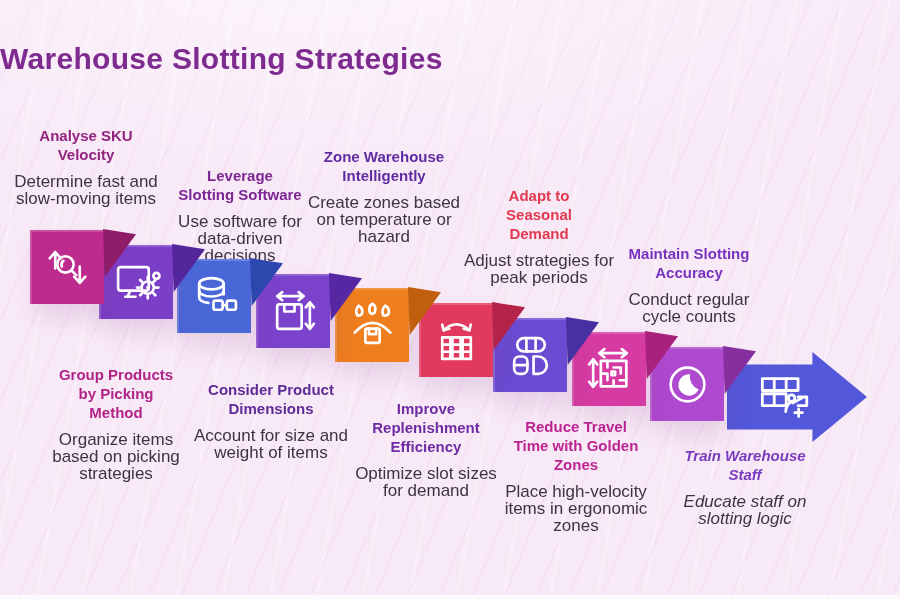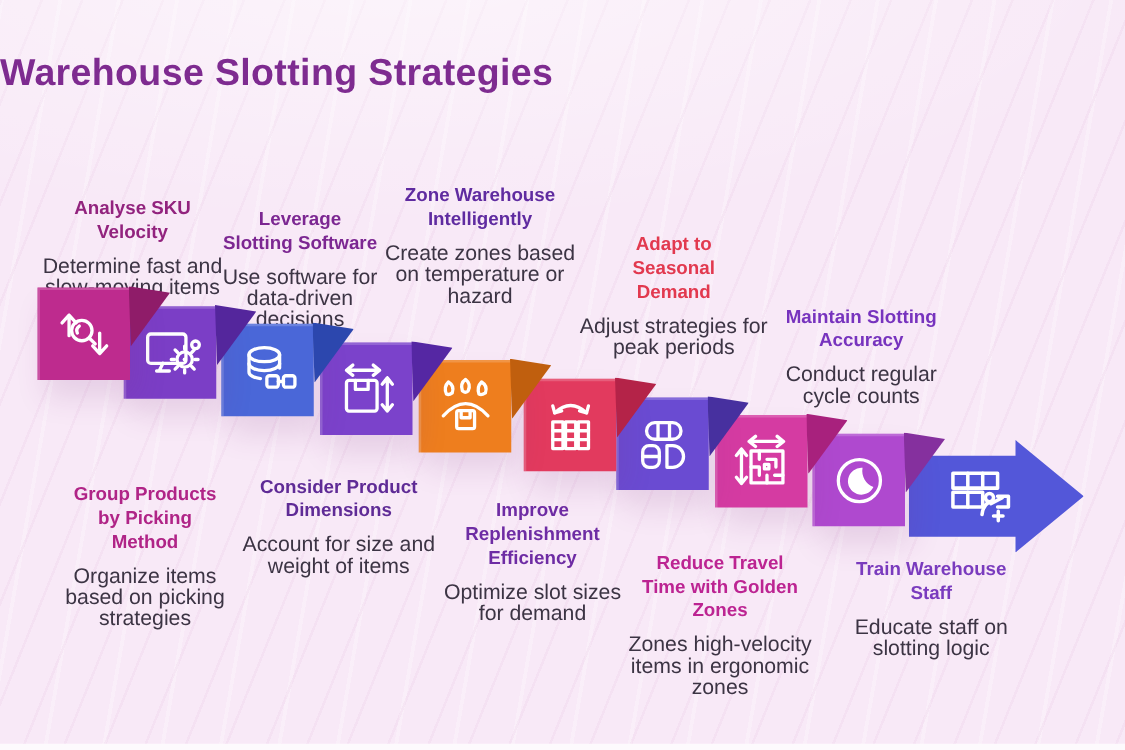--- a/index.html
+++ b/index.html
@@ -14,31 +14,31 @@
   }
   .stage::after{content:"";position:absolute;left:0;right:0;bottom:0;height:5px;background:#FDFAFD;}
   .title{
     position:absolute;left:0;right:0;top:42px;text-align:left;
     font-size:30px;font-weight:700;letter-spacing:.3px;white-space:pre-line;
   }
   .tb{position:absolute;width:164px;text-align:center;}
   .tb .h{font-size:15px;line-height:19px;font-weight:700;white-space:pre-line;}
   .tb .b{font-size:17px;line-height:17px;margin-top:9px;white-space:pre-line;color:#3C3444;}
   
-  .tb-t1{left:24px;top:126px;margin-top:31px;}
+  .tb-t1{left:4px;top:126px;}
   .tb-t2{left:158px;top:126px;margin-top:40px;}
   .tb-t3{left:302px;top:147px;text-align:center;}
   .tb-t4{left:457px;top:164px;}
   .tb-t5{left:607px;top:212px;margin-top:32px;}
   
-  .tb-b1{left:34px;top:386px;}
+  .tb-b1{left:34px;top:365px;}
   .tb-b2{left:189px;top:380px;}
   .tb-b3{left:344px;top:399px;}
   .tb-b4{left:494px;top:417px;}
-  .tb-b5{left:663px;top:446px;}
+  .tb-b5{left:663px;top:446px;font-style:italic;}
   .tile{
     position:absolute;width:74px;height:74px;background:var(--tile,#999);
     display:flex;align-items:center;justify-content:center;
     box-shadow: inset 2px 2px 0 rgba(255,255,255,.18), 6px 14px 22px rgba(130,50,130,.14);
   }
   .tile .fold{
     position:absolute;left:calc(100% - 1px);top:-1px;width:33px;height:48px;
     background:var(--fold,#555);clip-path:polygon(0 0,100% 11%,5% 100%);
   }
   .tile svg{width:49px;height:49px;display:block;}
@@ -116,24 +116,24 @@
 weight of items</div>
   </div>
   <div class="tb tb-b3">
     <div class="h" style="color: rgb(110, 44, 164);">Improve
 Replenishment
 Efficiency</div>
     <div class="b">Optimize slot sizes
 for demand</div>
   </div>
   <div class="tb tb-b4">
-    <div class="h" style="color: rgb(188, 36, 146); margin-top: 24px;">Reduce Travel
+    <div class="h" style="color: rgb(188, 36, 146);">Reduce Travel
 Time with Golden
 Zones</div>
-    <div class="b">Zones high-velocity
+    <div class="b">Place high-velocity
 items in ergonomic
 zones</div>
   </div>
   <div class="tb tb-b5">
     <div class="h" style="color: rgb(122, 59, 190);">Train Warehouse
 Staff</div>
     <div class="b">Educate staff on
 slotting logic</div>
   </div>
 

